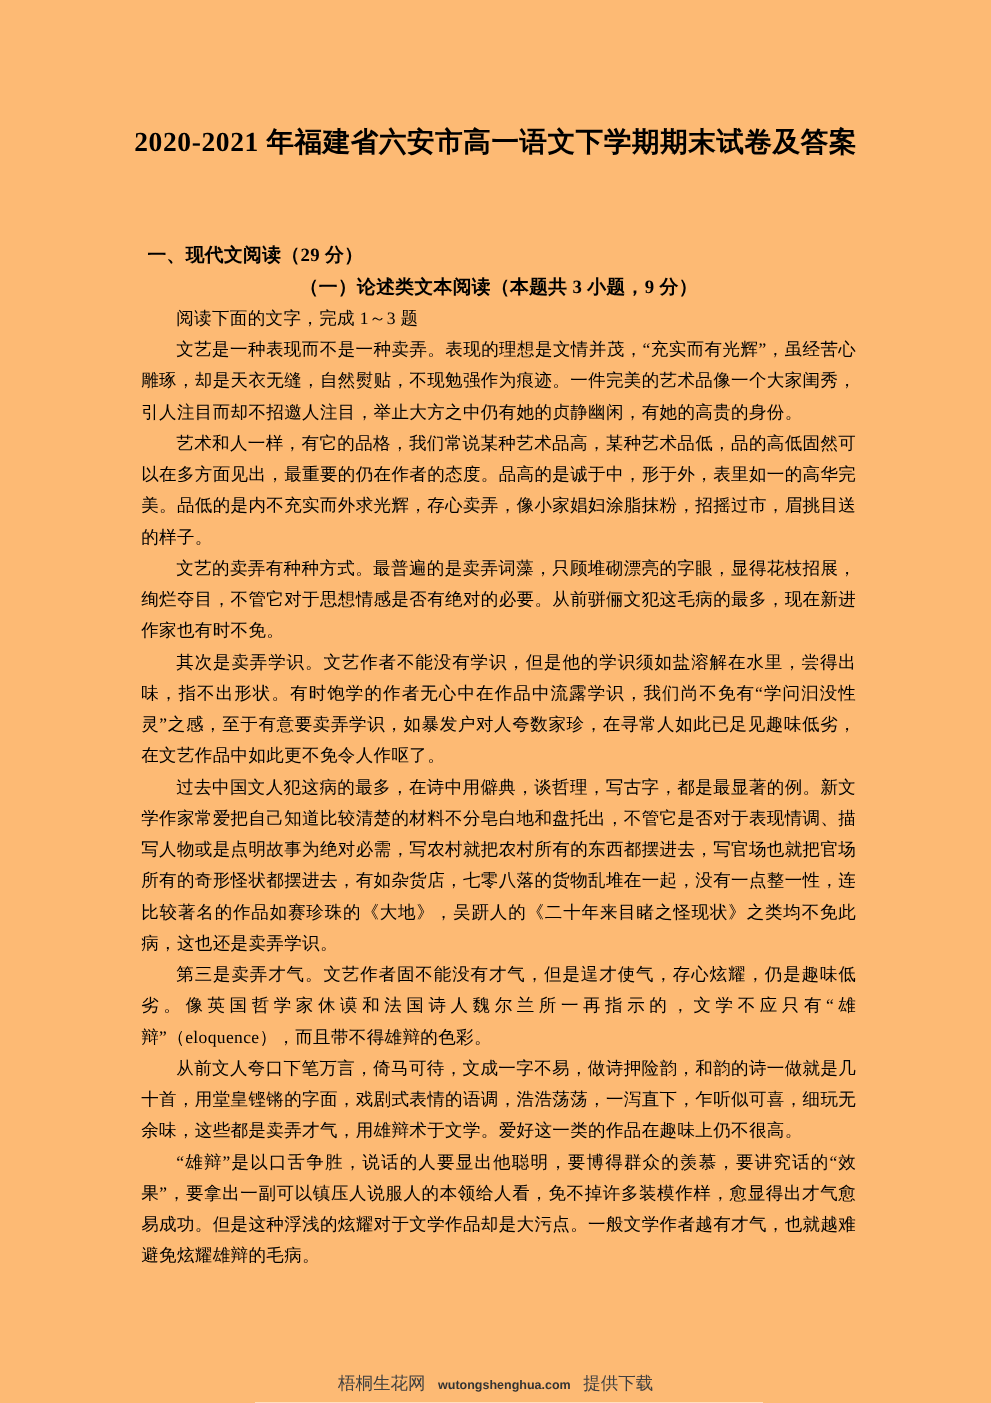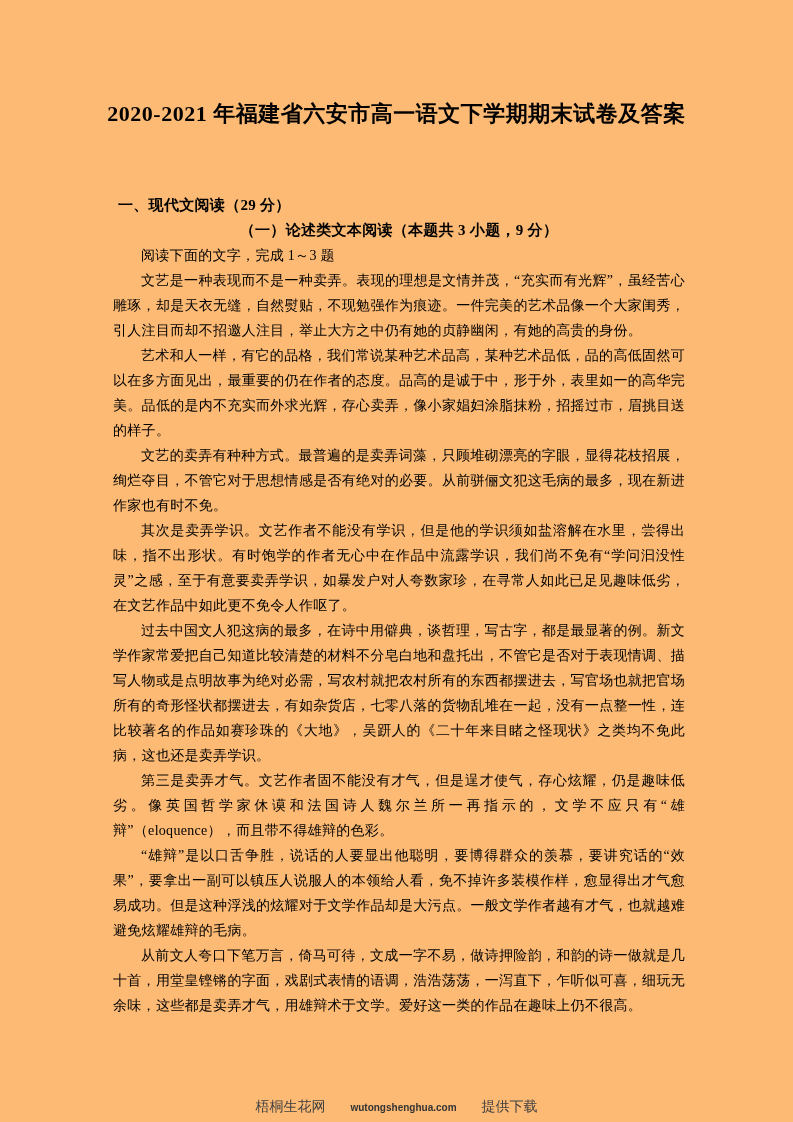--- a/index.html
+++ b/index.html
@@ -52,21 +52,21 @@
     letter-spacing: 0.3px;
   }
   .page-footer {
     position: absolute;
     left: 0;
     right: 0;
     bottom: 6px;
     display: flex;
     justify-content: center;
     align-items: baseline;
-    gap: 25px;
+    gap: 10px;
     color: #404040;
     font-size: 14px;
   }
   .page-footer .footer-url {
     font-family: "Liberation Sans", "DejaVu Sans", sans-serif;
     font-size: 10px;
     font-weight: 600;
     color: #333333;
   }
 </style>
@@ -84,22 +84,22 @@
     <div class="subsection-heading">（一）论述类文本阅读（本题共 3 小题，9 分）</div>
 
     <div class="instruction-line">阅读下面的文字，完成 1～3 题</div>
 
     <p class="body-paragraph">文艺是一种表现而不是一种卖弄。表现的理想是文情并茂，“充实而有光辉”，虽经苦心雕琢，却是天衣无缝，自然熨贴，不现勉强作为痕迹。一件完美的艺术品像一个大家闺秀，引人注目而却不招邀人注目，举止大方之中仍有她的贞静幽闲，有她的高贵的身份。</p>
     <p class="body-paragraph">艺术和人一样，有它的品格，我们常说某种艺术品高，某种艺术品低，品的高低固然可以在多方面见出，最重要的仍在作者的态度。品高的是诚于中，形于外，表里如一的高华完美。品低的是内不充实而外求光辉，存心卖弄，像小家娼妇涂脂抹粉，招摇过市，眉挑目送的样子。</p>
     <p class="body-paragraph">文艺的卖弄有种种方式。最普遍的是卖弄词藻，只顾堆砌漂亮的字眼，显得花枝招展，绚烂夺目，不管它对于思想情感是否有绝对的必要。从前骈俪文犯这毛病的最多，现在新进作家也有时不免。</p>
     <p class="body-paragraph">其次是卖弄学识。文艺作者不能没有学识，但是他的学识须如盐溶解在水里，尝得出味，指不出形状。有时饱学的作者无心中在作品中流露学识，我们尚不免有“学问汩没性灵”之感，至于有意要卖弄学识，如暴发户对人夸数家珍，在寻常人如此已足见趣味低劣，在文艺作品中如此更不免令人作呕了。</p>
     <p class="body-paragraph">过去中国文人犯这病的最多，在诗中用僻典，谈哲理，写古字，都是最显著的例。新文学作家常爱把自己知道比较清楚的材料不分皂白地和盘托出，不管它是否对于表现情调、描写人物或是点明故事为绝对必需，写农村就把农村所有的东西都摆进去，写官场也就把官场所有的奇形怪状都摆进去，有如杂货店，七零八落的货物乱堆在一起，没有一点整一性，连比较著名的作品如赛珍珠的《大地》，吴趼人的《二十年来目睹之怪现状》之类均不免此病，这也还是卖弄学识。</p>
     <p class="body-paragraph">第三是卖弄才气。文艺作者固不能没有才气，但是逞才使气，存心炫耀，仍是趣味低劣。像英国哲学家休谟和法国诗人魏尔兰所一再指示的，文学不应只有“雄辩”（eloquence），而且带不得雄辩的色彩。</p>
+    <p class="body-paragraph">从前文人夸口下笔万言，倚马可待，文成一字不易，做诗押险韵，和韵的诗一做就是几十首，用堂皇铿锵的字面，戏剧式表情的语调，浩浩荡荡，一泻直下，乍听似可喜，细玩无余味，这些都是卖弄才气，用雄辩术于文学。爱好这一类的作品在趣味上仍不很高。</p>
     <p class="body-paragraph">“雄辩”是以口舌争胜，说话的人要显出他聪明，要博得群众的羡慕，要讲究话的“效果”，要拿出一副可以镇压人说服人的本领给人看，免不掉许多装模作样，愈显得出才气愈易成功。但是这种浮浅的炫耀对于文学作品却是大污点。一般文学作者越有才气，也就越难避免炫耀雄辩的毛病。</p>
-    <p class="body-paragraph">从前文人夸口下笔万言，倚马可待，文成一字不易，做诗押险韵，和韵的诗一做就是几十首，用堂皇铿锵的字面，戏剧式表情的语调，浩浩荡荡，一泻直下，乍听似可喜，细玩无余味，这些都是卖弄才气，用雄辩术于文学。爱好这一类的作品在趣味上仍不很高。</p>
 
   </div>
 
   <div class="page-footer">
     <span class="footer-site">梧桐生花网</span>
     <span class="footer-url">wutongshenghua.com</span>
     <span class="footer-note">提供下载</span>
   </div>
 
 </div>

